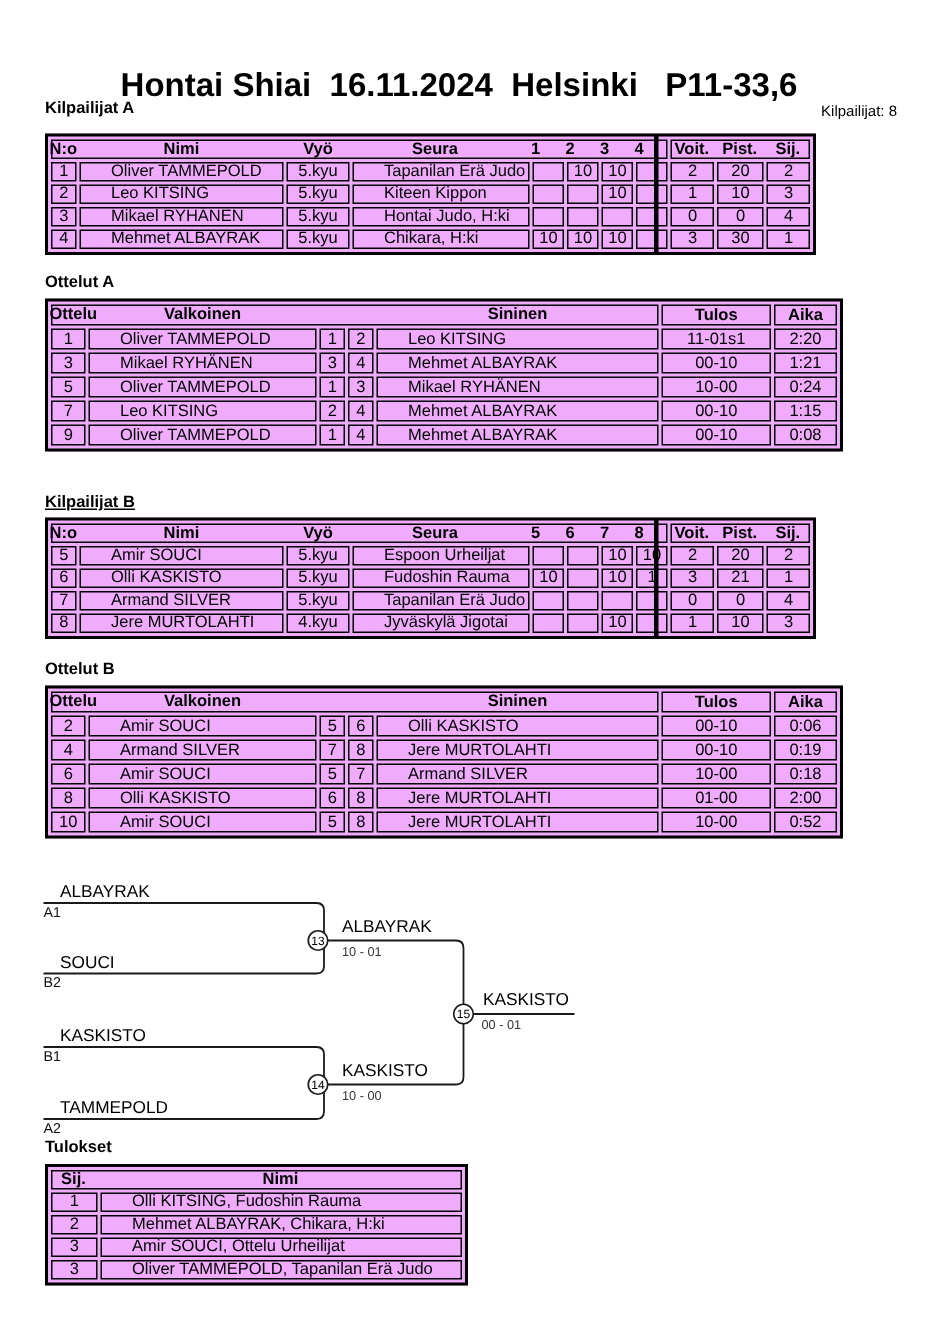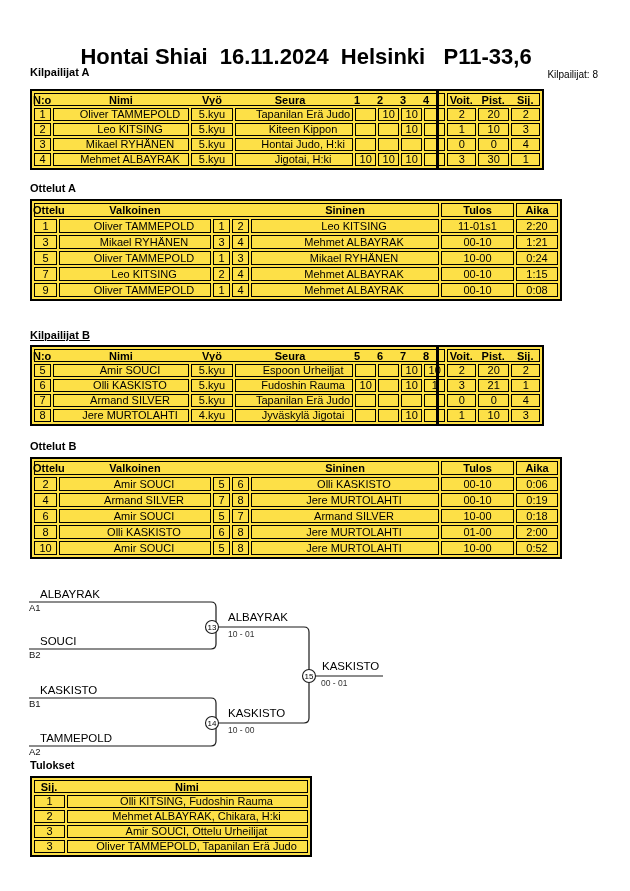--- a/index.html
+++ b/index.html
@@ -3,24 +3,24 @@
 <meta charset="utf-8">
 <style>
   * { margin:0; padding:0; box-sizing:border-box; }
   html,body { background:#ffffff; }
   body { width:630px; height:891px; position:relative; font-family:"Liberation Sans",sans-serif; color:#000; overflow:hidden; }
   .abs { position:absolute; }
   .title { top:44px; left:0; width:612px; text-align:center; font-size:22px; font-weight:bold; white-space:pre; }
   .subhead { font-size:11px; font-weight:bold; text-align:left; width:436px; left:30px; }
   .subhead.res { width:280px; }
   .count { top:69px; left:498px; width:100px; text-align:right; font-size:10px; }
-  table.grid { border-collapse:separate; border-spacing:2px; border:2px solid #000; table-layout:fixed; background:#fde047; }
+  table.grid { border-collapse:separate; border-spacing:2px; border:2px solid #000; table-layout:fixed; background:#f0abfc; }
   table.grid td { border:1px solid #000; font-size:11px; line-height:11px; height:13px; padding:0 2px; text-align:center; vertical-align:middle; overflow:hidden; white-space:nowrap; }
   table.mt td { height:14px; }
-  table.grid td.l { text-align:center; padding-left:20px; }
+  table.grid td.l { text-align:left; padding-left:20px; }
   table.grid tr.h td { font-weight:bold; position:relative; overflow:visible; padding:0; }
   .hc { position:absolute; top:50%; transform:translate(-50%,-50%); white-space:nowrap; }
   .hl { position:absolute; top:50%; left:-2px; transform:translateY(-50%); white-space:nowrap; }
   .vthick { position:absolute; width:3px; background:#000; }
   svg text { font-family:"Liberation Sans",sans-serif; fill:#000; }
   .bname { font-size:11.5px; }
   .bseed { font-size:9.5px; fill:#111; }
   .bscore { font-size:8.5px; fill:#333; }
   .bnum { font-size:8px; text-anchor:middle; }
   .bline { fill:none; stroke:#1a1a1a; stroke-width:1.2; }
@@ -102,21 +102,21 @@
           <td></td>
           <td></td>
           <td>0</td>
           <td>0</td>
           <td>4</td>
         </tr>
     <tr>
           <td>4</td>
           <td class="l">Mehmet ALBAYRAK</td>
           <td>5.kyu</td>
-          <td class="l">Jigotai, H:ki</td>
+          <td class="l">Chikara, H:ki</td>
           <td>10</td>
           <td>10</td>
           <td>10</td>
           <td></td>
           <td>3</td>
           <td>30</td>
           <td>1</td>
         </tr>
   </tbody>
     </table>

